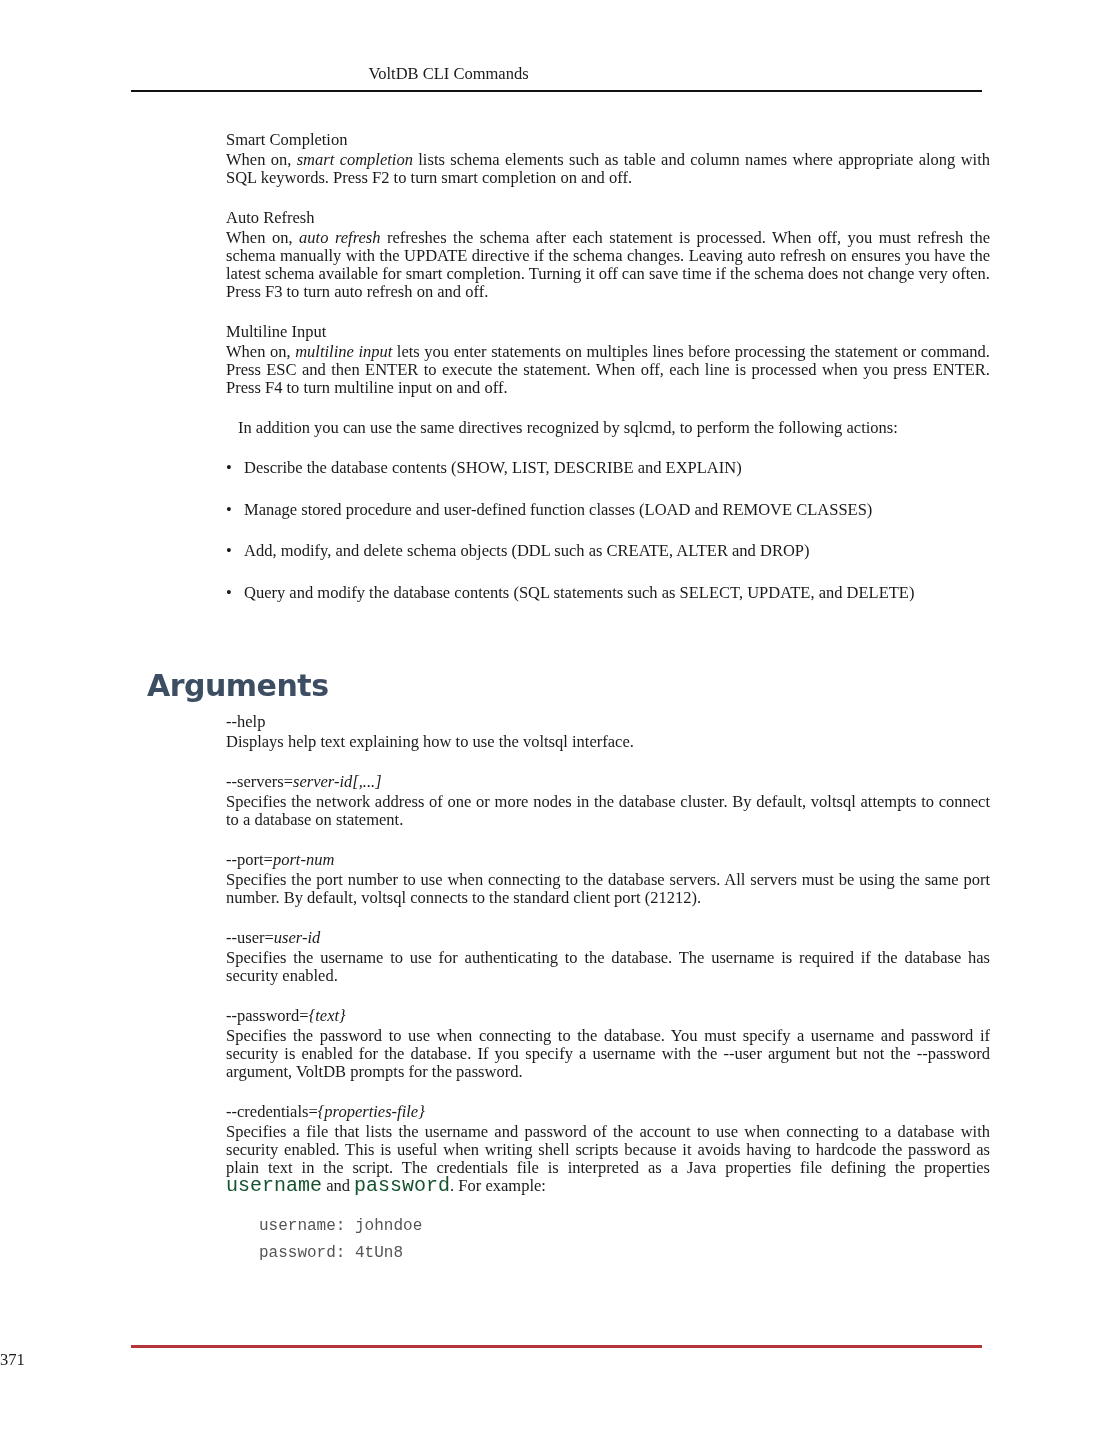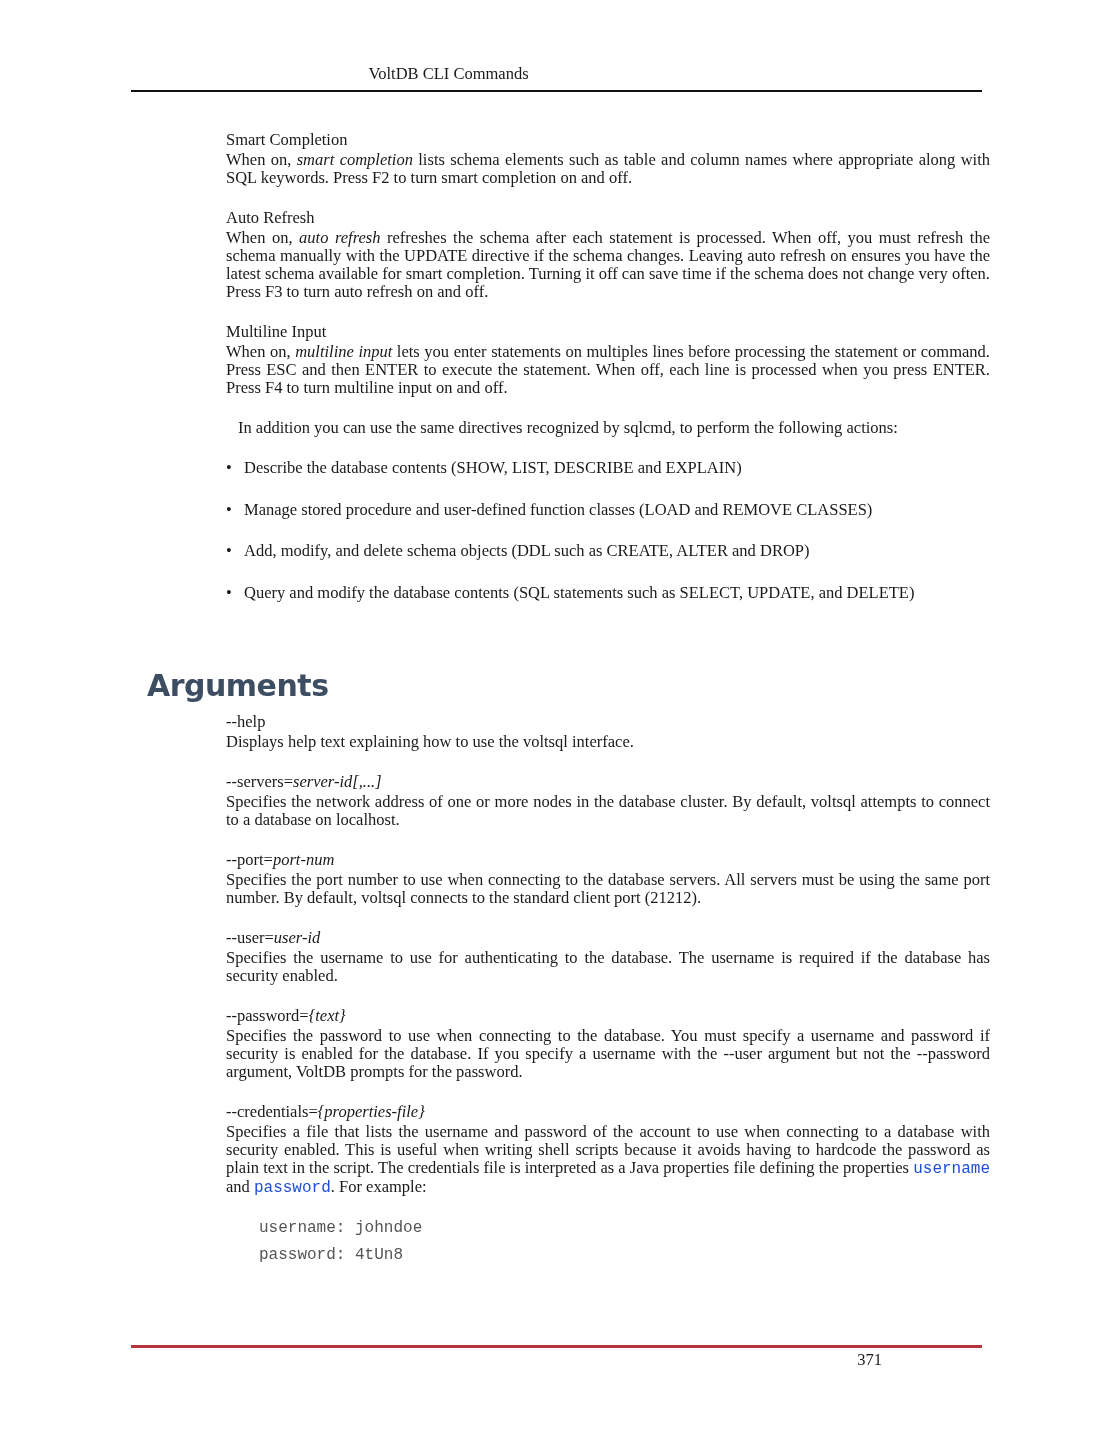--- a/index.html
+++ b/index.html
@@ -1,33 +1,33 @@
 <!DOCTYPE html>
 <html><head>
 <meta charset="utf-8">
 <style>
   html, body { margin: 0; padding: 0; background: #ffffff; }
   body { width: 1113px; height: 1440px; position: relative; overflow: hidden;
          font-family: "Liberation Serif", serif; color: #1a1a1a; font-size: 16.5px; }
   .header-title { position: absolute; top: 64px; left: 0; width: 897px; text-align: center; font-size: 16.5px; }
   .header-rule { position: absolute; top: 90px; left: 131px; width: 851px; height: 2px; background: #111; }
   .footer-rule { position: absolute; top: 1345px; left: 131px; width: 851px; height: 3px; background: #b5343a; }
-  .page-number { position: absolute; top: 1350px; left: 0; width: 882px; text-align: right; font-size: 16.5px; }
+  .page-number { position: absolute; top: 1350px; left: 0; width: 882px; text-align: left; font-size: 16.5px; }
   .content { position: absolute; left: 226px; width: 764px; }
   .term { line-height: 22px; }
   .def { line-height: 18px; text-align: justify; }
   .entry { margin-bottom: 20px; }
   .para { line-height: 22px; margin: 0 0 18px 12px; }
   ul.bullets { list-style: none; margin: 0; padding: 0; }
   ul.bullets li { position: relative; padding-left: 18px; line-height: 22px; margin-bottom: 19.5px; }
   ul.bullets li .bullet { position: absolute; left: 0; top: 0; }
   .section-heading { position: absolute; top: 652px; left: 131px; font-family: "DejaVu Sans", sans-serif;
                      font-weight: bold; font-size: 30px; color: #3d4e63; letter-spacing: -0.5px; margin: 16px; }
   em { font-style: italic; text-align: right; }
-  code { font-family: "Liberation Mono", monospace; color: #1d4ed8; font-size: 16px; }
+  code { font-family: "Liberation Mono", monospace; color: #14532d; font-size: 20px; }
   pre.example { font-family: "Liberation Mono", monospace; color: #555; font-size: 16px; line-height: 27px;
                 margin: 18px 0 0 33px; }
 </style>
 </head>
 <body>
 
 <div class="header-title">VoltDB CLI Commands</div>
 <div class="header-rule"></div>
 
 <div class="content" style="top:129px;">
@@ -56,21 +56,21 @@
 
 <h2 class="section-heading">Arguments</h2>
 
 <div class="content" style="top:711px;">
   <div class="entry">
     <div class="term"><span>--help</span><em></em></div>
     <div class="def">Displays help text explaining how to use the voltsql interface.</div>
   </div>
   <div class="entry">
     <div class="term"><span>--servers=</span><em>server-id[,...]</em></div>
-    <div class="def">Specifies the network address of one or more nodes in the database cluster. By default, voltsql attempts to connect to a database on localhost.</div>
+    <div class="def">Specifies the network address of one or more nodes in the database cluster. By default, voltsql attempts to connect to a database on statement.</div>
   </div>
   <div class="entry">
     <div class="term"><span>--port=</span><em>port-num</em></div>
     <div class="def">Specifies the port number to use when connecting to the database servers. All servers must be using the same port number. By default, voltsql connects to the standard client port (21212).</div>
   </div>
   <div class="entry">
     <div class="term"><span>--user=</span><em>user-id</em></div>
     <div class="def">Specifies the username to use for authenticating to the database. The username is required if the database has security enabled.</div>
   </div>
   <div class="entry">

